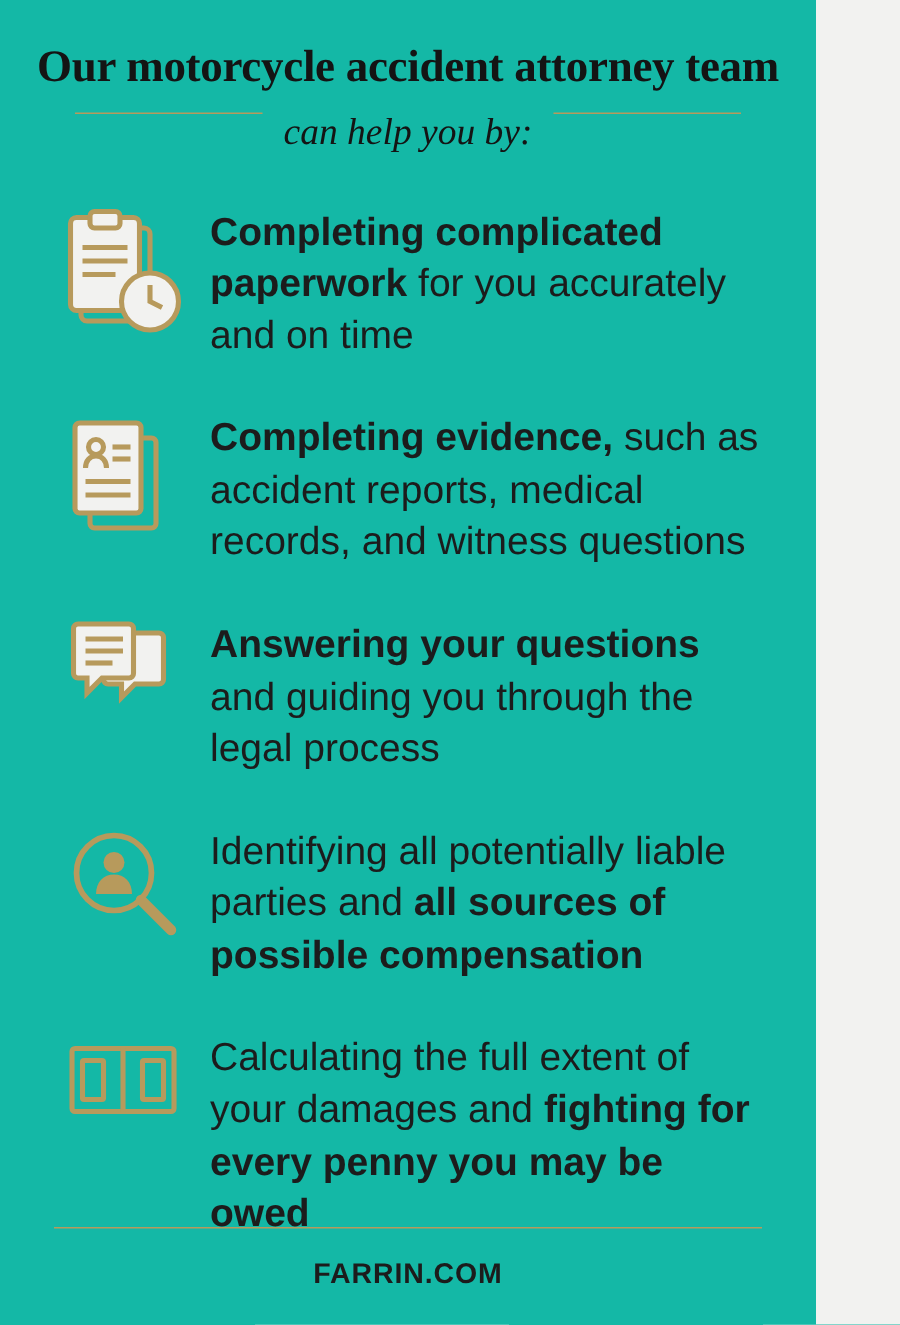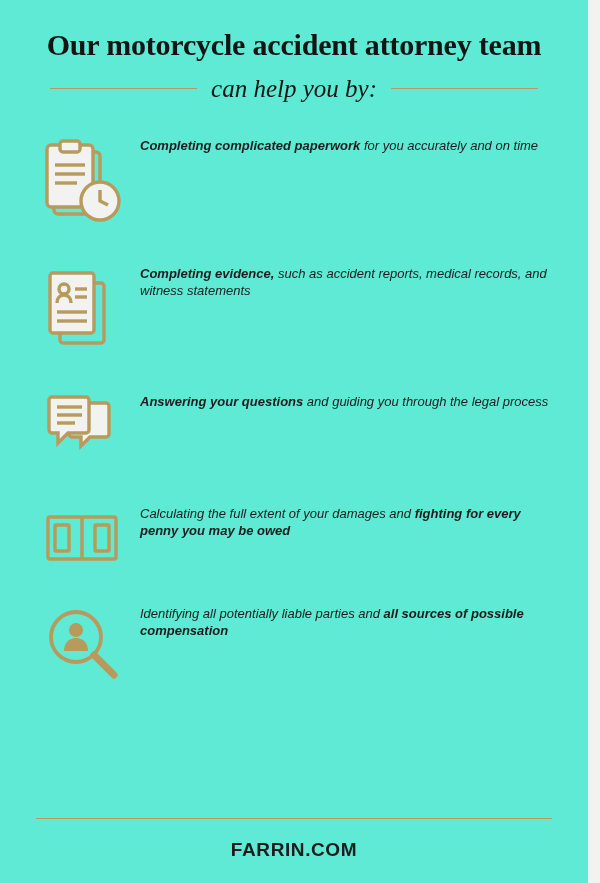--- a/index.html
+++ b/index.html
@@ -9,40 +9,39 @@
   body {
     width: 600px;
     height: 883px;
     background: #f2f2f0;
     font-family: "Liberation Sans", sans-serif;
     color: #1c1c1c;
     overflow: hidden;
   }
   .page {
     position: relative;
-    width: 588px;
+    width: 544px;
     height: 883px;
     box-sizing: border-box;
-    background: #5eead4;
+    background: #14b8a6;
   }
   .header {
     padding: 28px 18px 0 18px;
     text-align: center;
   }
   .title {
     font-family: "Liberation Serif", serif;
     font-size: 30px;
     font-weight: bold;
     letter-spacing: -0.2px;
     color: #141414;
     line-height: 1.15;
   }
   .subtitle-row {
     display: flex;
-    align-items: center;
     justify-content: center;
     margin-top: 12px;
     gap: 14px;
     padding: 0 32px;
   }
   .rule {
     flex: 1 1 auto;
     height: 1px;
     background: #b79a5c;
   }
@@ -66,25 +65,24 @@
   }
   .icon-cell {
     flex: 0 0 110px;
     display: flex;
     justify-content: center;
     align-items: flex-start;
     padding-top: 2px;
   }
   .text-cell {
     flex: 1 1 auto;
-    font-size: 13px;
+    font-size: 26px;
     line-height: 1.33;
     color: #1c1c1c;
     padding-right: 6px;
-    font-style: italic;
   }
   .text-cell b {
     font-weight: bold;
   }
 
   .footer {
     position: absolute;
     left: 0;
     right: 0;
     bottom: 0;
@@ -153,58 +151,40 @@
               <path d="M15 36c0-5 3-8 7-8s7 3 7 8"></path>
               <line x1="33" y1="22" x2="45" y2="22"></line>
               <line x1="33" y1="30" x2="45" y2="30"></line>
               <line x1="15" y1="45" x2="45" y2="45"></line>
               <line x1="15" y1="54" x2="45" y2="54"></line>
             </g>
           </svg>
         </span>
       </div>
       <div class="text-cell">
-        <b>Completing evidence,</b><span> such as accident reports, medical records, and witness statements</span><b></b>
+        <b>Completing evidence,</b><span> such as accident reports, medical records, and witness questions</span><b></b>
       </div>
     </div>
 
     <div class="item">
       <div class="icon-cell">
         <span>
           <svg width="86" height="76" viewBox="0 0 86 76">
             <g fill="none" stroke="#b79a5c" stroke-width="3.4">
               <path d="M30 8h34a3 3 0 0 1 3 3v28a3 3 0 0 1-3 3H48l-9 9v-9h-9a3 3 0 0 1-3-3V11a3 3 0 0 1 3-3z" fill="#f2f2f0"></path>
               <path d="M10 2h34a3 3 0 0 1 3 3v30a3 3 0 0 1-3 3H26l-10 10V38h-6a3 3 0 0 1-3-3V5a3 3 0 0 1 3-3z" fill="#f2f2f0"></path>
               <line x1="15" y1="12" x2="40" y2="12"></line>
               <line x1="15" y1="20" x2="40" y2="20"></line>
               <line x1="15" y1="28" x2="33" y2="28"></line>
             </g>
           </svg>
         </span>
       </div>
       <div class="text-cell">
         <b>Answering your questions</b><span> and guiding you through the legal process</span><b></b>
-      </div>
-    </div>
-
-    <div class="item">
-      <div class="icon-cell">
-        <span>
-          <svg width="86" height="64" viewBox="0 0 86 64">
-            <g fill="none" stroke="#b79a5c" stroke-width="3.4">
-              <rect x="6" y="10" width="68" height="42" rx="2"></rect>
-              <line x1="40" y1="10" x2="40" y2="52"></line>
-              <rect x="13" y="18" width="14" height="26" rx="1"></rect>
-              <rect x="53" y="18" width="14" height="26" rx="1"></rect>
-            </g>
-          </svg>
-        </span>
-      </div>
-      <div class="text-cell">
-        <b></b><span>Calculating the full extent of your damages and </span><b>fighting for every penny you may be owed</b>
       </div>
     </div>
 
     <div class="item">
       <div class="icon-cell">
         <span>
           <svg width="86" height="80" viewBox="0 0 86 80">
             <g fill="none" stroke="#b79a5c" stroke-width="3.8">
               <circle cx="34" cy="30" r="25"></circle>
               <line x1="52" y1="48" x2="72" y2="68" stroke-width="7" stroke-linecap="round"></line>
@@ -212,20 +192,38 @@
               <path d="M22 44c0-8 5-13 12-13s12 5 12 13" fill="#b79a5c" stroke="none"></path>
             </g>
           </svg>
         </span>
       </div>
       <div class="text-cell">
         <b></b><span>Identifying all potentially liable parties and </span><b>all sources of possible compensation</b>
       </div>
     </div>
 
+    <div class="item">
+      <div class="icon-cell">
+        <span>
+          <svg width="86" height="64" viewBox="0 0 86 64">
+            <g fill="none" stroke="#b79a5c" stroke-width="3.4">
+              <rect x="6" y="10" width="68" height="42" rx="2"></rect>
+              <line x1="40" y1="10" x2="40" y2="52"></line>
+              <rect x="13" y="18" width="14" height="26" rx="1"></rect>
+              <rect x="53" y="18" width="14" height="26" rx="1"></rect>
+            </g>
+          </svg>
+        </span>
+      </div>
+      <div class="text-cell">
+        <b></b><span>Calculating the full extent of your damages and </span><b>fighting for every penny you may be owed</b>
+      </div>
+    </div>
+
   </div>
 
   <div class="footer">
     <div class="footer-rule"></div>
     <div class="footer-text">FARRIN.COM</div>
   </div>
 
 </div>
 
 </body></html>

